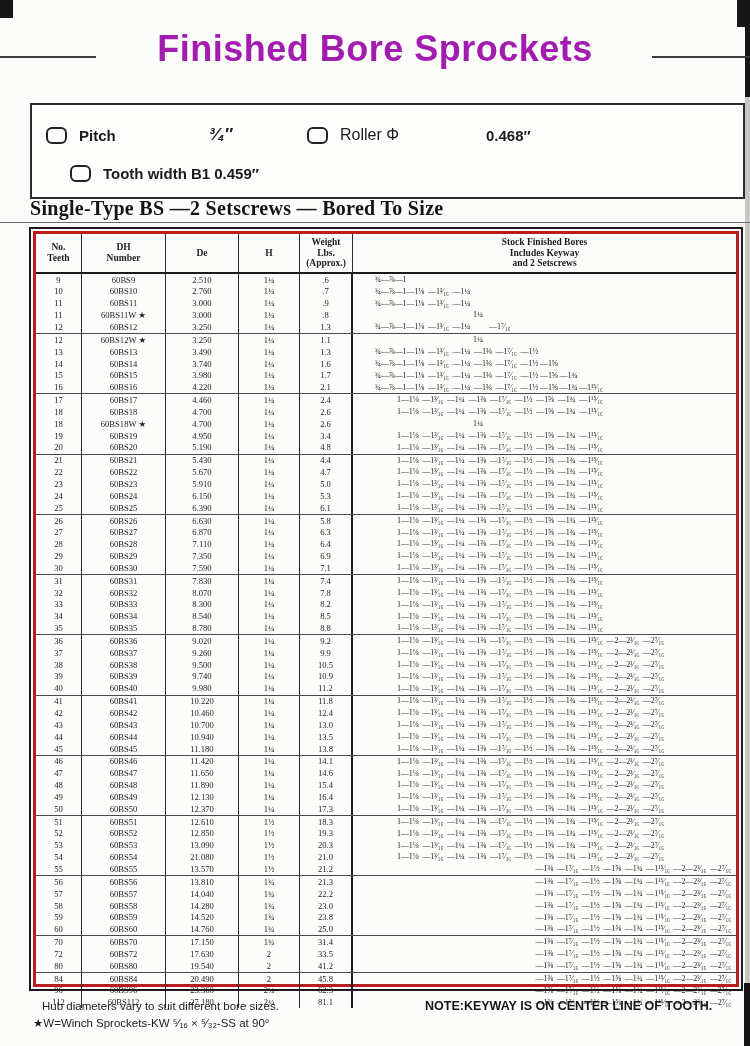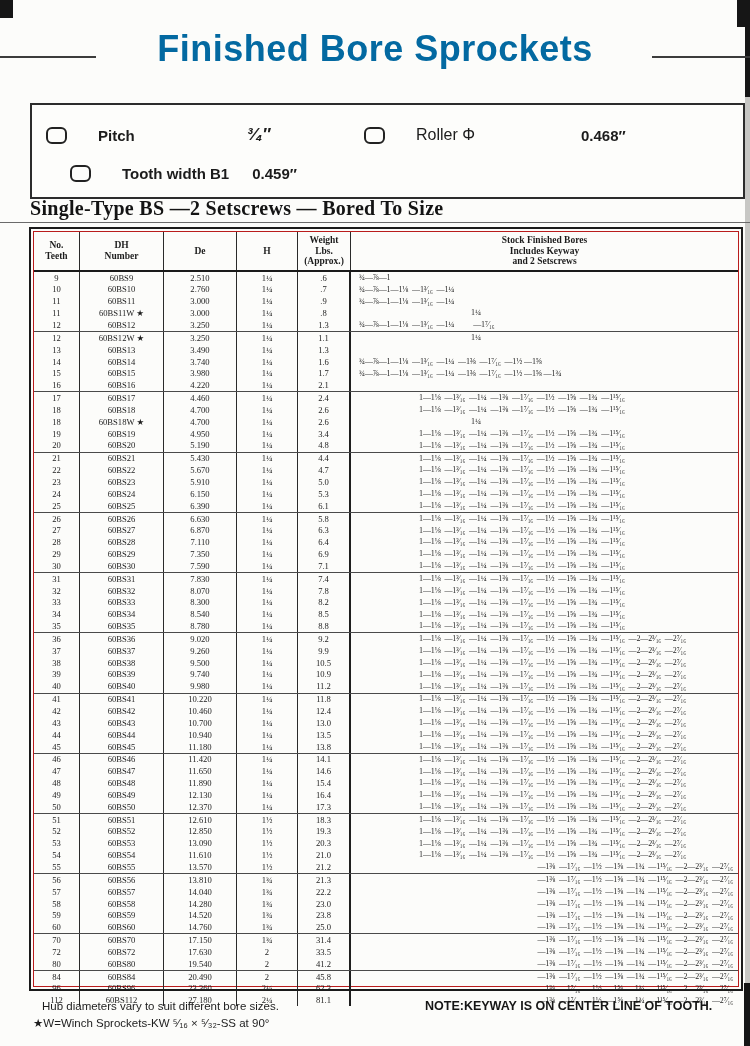--- a/index.html
+++ b/index.html
@@ -8,32 +8,32 @@
     background:#fcfcfa;color:#1c1c1c;
     font-family:"Liberation Serif", serif;
   }
   
   .art{position:absolute;background:#161616;}
   .edge-strip{position:absolute;right:0;top:0;width:5px;height:1046px;background:#c7c7c4;}
   
   .page-title{
     position:absolute;top:28px;left:0;width:750px;text-align:center;
     font-family:"Liberation Sans", sans-serif;font-weight:bold;
-    font-size:36px;letter-spacing:0.5px;color:#0369a1;
+    font-size:36px;letter-spacing:0.5px;color:#a21caf;
   }
   .title-rule{position:absolute;top:56px;height:2px;background:#3c3c3c;}
   .title-rule.left{left:0;width:96px;}
   .title-rule.right{left:652px;width:98px;}
   
   .spec-box{
     position:absolute;left:30px;top:103px;width:711px;height:92px;
     border:2px solid #2c2c2c;background:#fdfdfb;
     font-family:"Liberation Sans", sans-serif;font-weight:bold;font-size:15px;
   }
-  .spec-line{position:absolute;left:14px;right:10px;height:20px;display:flex;align-items:center;gap:19px;}
+  .spec-line{position:absolute;left:14px;right:10px;height:20px;display:flex;align-items:center;}
   .spec-line.l1{top:20px;}
   .spec-line.l2{top:58px;padding-left:24px;}
   .cb{display:inline-block;width:17px;height:13px;border:2px solid #222;
       border-radius:6px;background:transparent;flex:0 0 auto;}
   .sp{display:inline-block;}
   .pitch-label{margin-left:12px;width:130px;}
   .pitch-value{font-size:17px;width:70px;font-style:italic;}
   .roller-cb{margin-left:28px;}
   .roller-label{margin-left:12px;width:130px;font-weight:normal;font-size:16px;}
   .roller-value{margin-left:16px;}
@@ -42,21 +42,21 @@
   
   .section-head{
     position:absolute;left:30px;top:197px;
     font-family:"Liberation Serif", serif;font-weight:bold;font-size:20px;
     letter-spacing:0.3px;color:#141414;text-align:center;
   }
   .head-rule{position:absolute;left:0;top:222px;width:750px;height:1px;background:#6a6a6a;}
   
   .sprocket-table{
     position:absolute;left:33px;top:231px;width:706px;height:756px;
-    border:1px solid #b91c1c;outline:2px solid #1a1a1a;outline-offset:2px;
+    border:3px solid #b91c1c;outline:2px solid #1a1a1a;outline-offset:2px;
     background:#fcfcfa;box-sizing:border-box;
   }
   .thead,.trow{
     display:grid;
     grid-template-columns:46px 84px 73px 61px 53px 1fr;
   }
   .thead{
     height:38px;border-bottom:2px solid #1a1a1a;
     font-weight:bold;font-size:9.5px;line-height:1.12;text-align:center;
   }
@@ -70,22 +70,22 @@
   .tcell{
     display:flex;align-items:center;justify-content:center;
     border-right:1.5px solid #2a2a2a;
     font-size:8.6px;line-height:1;overflow:hidden;
   }
   .tcell.c5{border-right:2px solid #1f1f1f;}
   .tcell.bores{
     justify-content:flex-start;border-right:none;
     font-size:8px;white-space:pre;letter-spacing:-0.1px;
   }
-  .trow .bores.al-l{padding-left:8px;}
-  .trow .bores.al-i{padding-left:68px;}
+  .trow .bores.al-l{padding-left:22px;}
+  .trow .bores.al-i{padding-left:44px;}
   .trow .bores.al-c{padding-left:120px;}
   .trow .bores.al-r{justify-content:flex-end;padding-right:5px;}
   
   .fn{position:absolute;font-family:"Liberation Sans", sans-serif;font-size:11.5px;color:#1d1d1d;}
   .fn1{left:42px;top:1000px;}
   .fn2{left:33px;top:1016px;}
   .note{
     position:absolute;left:393px;top:999px;
     font-family:"Liberation Sans", sans-serif;font-weight:bold;font-size:12.5px;color:#161616;padding-left:32px;
   }
@@ -197,20 +197,21 @@
         <div class="tcell">1¼</div>
         <div class="tcell c5">1.1</div>
         <div class="tcell bores al-c">1¼</div>
       </div>
       <div class="trow">
         <div class="tcell">13</div>
         <div class="tcell">60BS13</div>
         <div class="tcell">3.490</div>
         <div class="tcell">1¼</div>
         <div class="tcell c5">1.3</div>
+        <div class="tcell bores al-l">¾—⅞—1—1⅛  —1³⁄₁₆  —1¼  —1⅜  —1⁷⁄₁₆  —1½</div>
       </div>
       <div class="trow">
         <div class="tcell">14</div>
         <div class="tcell">60BS14</div>
         <div class="tcell">3.740</div>
         <div class="tcell">1¼</div>
         <div class="tcell c5">1.6</div>
         <div class="tcell bores al-l">¾—⅞—1—1⅛  —1³⁄₁₆  —1¼  —1⅜  —1⁷⁄₁₆  —1½ —1⅝</div>
       </div>
       <div class="trow">
@@ -220,20 +221,21 @@
         <div class="tcell">1¼</div>
         <div class="tcell c5">1.7</div>
         <div class="tcell bores al-l">¾—⅞—1—1⅛  —1³⁄₁₆  —1¼  —1⅜  —1⁷⁄₁₆  —1½ —1⅝ —1¾</div>
       </div>
       <div class="trow">
         <div class="tcell">16</div>
         <div class="tcell">60BS16</div>
         <div class="tcell">4.220</div>
         <div class="tcell">1¼</div>
         <div class="tcell c5">2.1</div>
+        <div class="tcell bores al-l">¾—⅞—1—1⅛  —1³⁄₁₆  —1¼  —1⅜  —1⁷⁄₁₆  —1½ —1⅝ —1¾ —1¹⁵⁄₁₆</div>
       </div>
       <div class="trow gsep">
         <div class="tcell">17</div>
         <div class="tcell">60BS17</div>
         <div class="tcell">4.460</div>
         <div class="tcell">1¼</div>
         <div class="tcell c5">2.4</div>
         <div class="tcell bores al-i">1—1⅛  —1³⁄₁₆  —1¼  —1⅜  —1⁷⁄₁₆  —1½  —1⅝  —1¾  —1¹⁵⁄₁₆</div>
       </div>
       <div class="trow">
@@ -528,21 +530,21 @@
         <div class="tcell">53</div>
         <div class="tcell">60BS53</div>
         <div class="tcell">13.090</div>
         <div class="tcell">1½</div>
         <div class="tcell c5">20.3</div>
         <div class="tcell bores al-i">1—1⅛  —1³⁄₁₆  —1¼  —1⅜  —1⁷⁄₁₆  —1½  —1⅝  —1¾  —1¹⁵⁄₁₆  —2—2³⁄₁₆  —2⁷⁄₁₆</div>
       </div>
       <div class="trow">
         <div class="tcell">54</div>
         <div class="tcell">60BS54</div>
-        <div class="tcell">11.610</div>
+        <div class="tcell">21.080</div>
         <div class="tcell">1½</div>
         <div class="tcell c5">21.0</div>
         <div class="tcell bores al-i">1—1⅛  —1³⁄₁₆  —1¼  —1⅜  —1⁷⁄₁₆  —1½  —1⅝  —1¾  —1¹⁵⁄₁₆  —2—2³⁄₁₆  —2⁷⁄₁₆</div>
       </div>
       <div class="trow">
         <div class="tcell">55</div>
         <div class="tcell">60BS55</div>
         <div class="tcell">13.570</div>
         <div class="tcell">1½</div>
         <div class="tcell c5">21.2</div>

